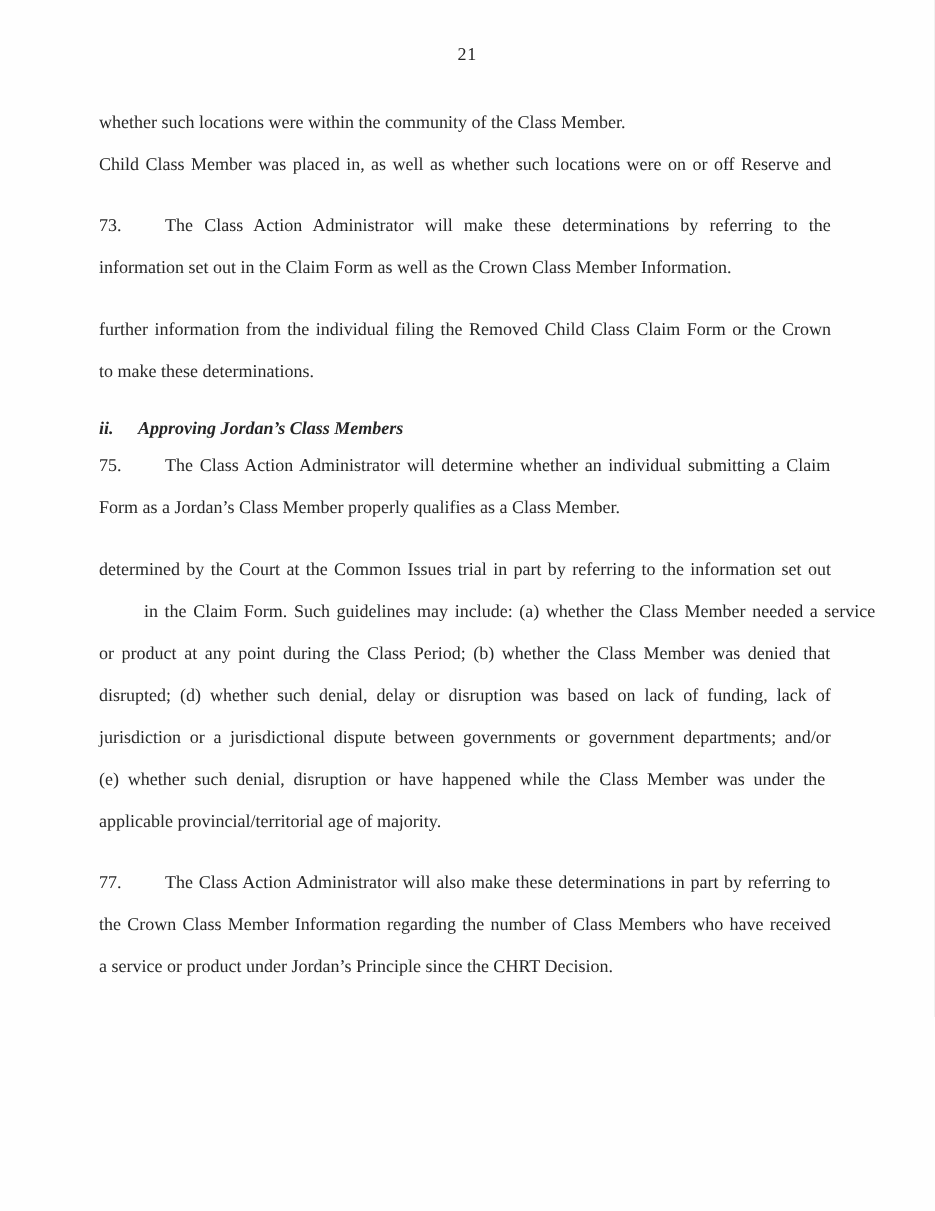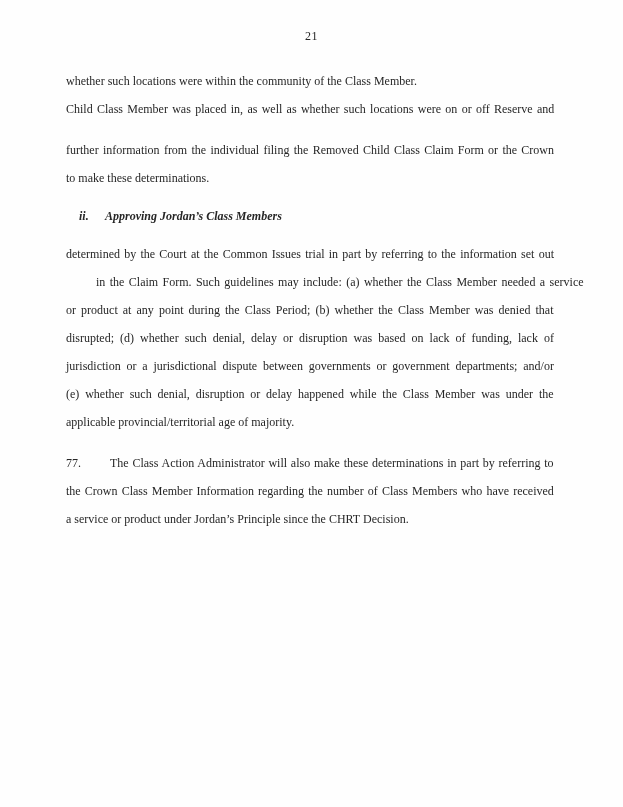--- a/index.html
+++ b/index.html
@@ -37,21 +37,21 @@
     overflow: visible;
   }
   .pnum {
     display: inline-block;
     width: 44px;
     vertical-align: baseline;
   }
   .heading {
     font-weight: bold;
     font-style: italic;
-    margin: 13px;
+    margin: 0;
   }
   .heading .line {
     line-height: 22px;
   }
   .heading .pnum {
     width: 26px;
   }
   .ltext {
     display: inline-block;
     vertical-align: baseline;
@@ -61,33 +61,41 @@
 <body>
 
 <div class="page">
   <div class="page-number">21</div>
   <div class="content">
       <div class="para body">
         <div class="line last"><span class="ltext">whether such locations were within the community of the Class Member.</span></div>
         <div class="line"><span class="ltext" style="word-spacing: 1.29px;">Child Class Member was placed in, as well as whether such locations were on or off Reserve and</span></div>
       </div>
       <div class="para body">
+        <div class="line"><span class="pnum">73.</span><span class="ltext" style="word-spacing: 4.45px;">The Class Action Administrator will make these determinations by referring to the</span></div>
+        <div class="line last"><span class="ltext">information set out in the Claim Form as well as the Crown Class Member Information.</span></div>
+      </div>
+      <div class="para body">
         <div class="line"><span class="ltext" style="word-spacing: 1.29px;">further information from the individual filing the Removed Child Class Claim Form or the Crown</span></div>
         <div class="line last"><span class="ltext">to make these determinations.</span></div>
       </div>
       <div class="para heading">
         <div class="line last"><span class="pnum">ii.</span><span class="ltext">Approving Jordan’s Class Members</span></div>
       </div>
       <div class="para body">
+        <div class="line"><span class="pnum">75.</span><span class="ltext" style="word-spacing: 1.45px;">The Class Action Administrator will determine whether an individual submitting a Claim</span></div>
+        <div class="line last"><span class="ltext">Form as a Jordan’s Class Member properly qualifies as a Class Member.</span></div>
+      </div>
+      <div class="para body">
         <div class="line"><span class="ltext" style="word-spacing: 1.24px;">determined by the Court at the Common Issues trial in part by referring to the information set out</span></div>
         <div class="line"><span class="ltext" style="word-spacing: 1.4px; margin-left: 30px;">in the Claim Form. Such guidelines may include: (a) whether the Class Member needed a service</span></div>
         <div class="line"><span class="ltext" style="word-spacing: 2.06px;">or product at any point during the Class Period; (b) whether the Class Member was denied that</span></div>
         <div class="line"><span class="ltext" style="word-spacing: 3px;">disrupted; (d) whether such denial, delay or disruption was based on lack of funding, lack of</span></div>
         <div class="line"><span class="ltext" style="word-spacing: 2.8px;">jurisdiction or a jurisdictional dispute between governments or government departments; and/or</span></div>
-        <div class="line"><span class="ltext" style="word-spacing: 2.86px;">(e) whether such denial, disruption or delay happened while the Class Member was under the</span></div>
+        <div class="line"><span class="ltext" style="word-spacing: 2.86px;">(e) whether such denial, disruption or have happened while the Class Member was under the</span></div>
         <div class="line last"><span class="ltext">applicable provincial/territorial age of majority.</span></div>
       </div>
       <div class="para body">
         <div class="line"><span class="pnum">77.</span><span class="ltext" style="word-spacing: 0.77px;">The Class Action Administrator will also make these determinations in part by referring to</span></div>
         <div class="line"><span class="ltext" style="word-spacing: 1.15px;">the Crown Class Member Information regarding the number of Class Members who have received</span></div>
         <div class="line last"><span class="ltext">a service or product under Jordan’s Principle since the CHRT Decision.</span></div>
       </div>
     </div>
 </div>
 

